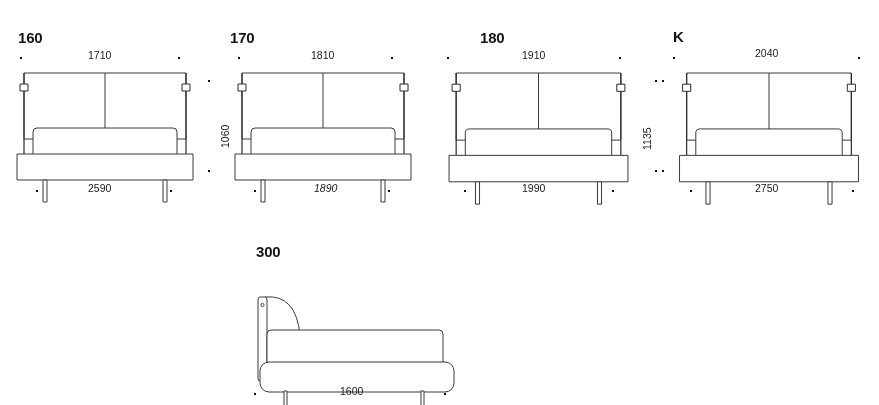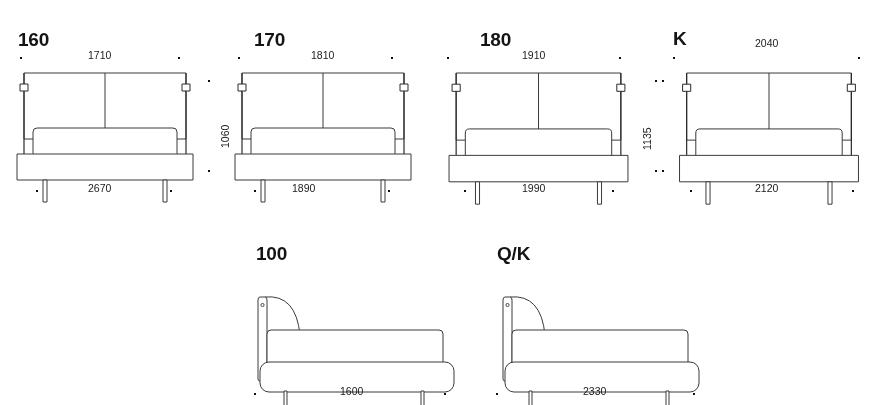--- a/index.html
+++ b/index.html
@@ -19,21 +19,21 @@
     position: absolute;
     left: 0; top: 0;
     width: 879px;
     height: 405px;
   }
   .panel {
     position: absolute;
   }
   .panel-title {
     position: absolute;
-    font-size: 19px;
+    font-size: 15px;
     font-weight: bold;
     letter-spacing: -0.2px;
     line-height: 1;
     white-space: nowrap;
     color: #141414;
   }
   .dim-label {
     position: absolute;
     font-size: 10.5px;
     font-weight: 400;
@@ -104,51 +104,51 @@
       <rect class="bracket" x="167" y="12" width="8" height="7"></rect>
 
       <path class="fillwhite" d="M 18 84 L 18 60 Q 18 56 22 56 L 158 56 Q 162 56 162 60 L 162 84 Z"></path>
 
       <rect class="fillwhite" x="2" y="82" width="176" height="26"></rect>
 
       <rect class="fillwhite" x="28" y="108" width="4" height="22"></rect>
       <rect class="fillwhite" x="148" y="108" width="4" height="22"></rect>
     </svg>
 
-    <div class="dim-label" style="left:88px; top:183px;">2670</div>
+    <div class="dim-label" style="left:88px; top:183px;">2590</div>
     <span class="dim-dot" style="left:36px; top:190px;"></span>
     <span class="dim-dot" style="left:170px; top:190px;"></span>
 
     <span class="dim-dot" style="left:208px; top:80px;"></span>
     <span class="dim-dot" style="left:208px; top:170px;"></span>
   </div>
 
   <div class="panel" style="left:215px; top:0px; width:215px; height:215px;">
-    <div class="panel-title" style="left:15px; top:30px;margin-left:24px;">170</div>
+    <div class="panel-title" style="left:15px; top:30px;">170</div>
 
     <div class="dim-label vert" style="left:5px; top:148px;">1060</div>
 
     <div class="dim-label" style="left:87px; top:50px;margin-left:9px;">1810</div>
     <span class="dim-dot" style="left:23px; top:57px;"></span>
     <span class="dim-dot" style="left:176px; top:57px;"></span>
 
     <svg class="drawing" viewBox="0 0 180 120" width="180" height="120" style="left:18px; top:72px;">
       <rect class="fillwhite" x="9" y="1" width="162" height="66"></rect>
       <line x1="90" y1="1" x2="90" y2="67"></line>
       <line class="post" x1="9" y1="1" x2="9" y2="82"></line>
       <line class="post" x1="171" y1="1" x2="171" y2="82"></line>
       <rect class="bracket" x="5" y="12" width="8" height="7"></rect>
       <rect class="bracket" x="167" y="12" width="8" height="7"></rect>
       <path class="fillwhite" d="M 18 84 L 18 60 Q 18 56 22 56 L 158 56 Q 162 56 162 60 L 162 84 Z"></path>
       <rect class="fillwhite" x="2" y="82" width="176" height="26"></rect>
       <rect class="fillwhite" x="28" y="108" width="4" height="22"></rect>
       <rect class="fillwhite" x="148" y="108" width="4" height="22"></rect>
     </svg>
 
-    <div class="dim-label" style="left:77px; top:183px;">1890</div>
+    <div class="dim-label" style="left:99px; top:183px;font-style:italic;">1890</div>
     <span class="dim-dot" style="left:39px; top:190px;"></span>
     <span class="dim-dot" style="left:173px; top:190px;"></span>
   </div>
 
   <div class="panel" style="left:430px; top:0px; width:215px; height:215px;">
     <div class="panel-title" style="left:18px; top:30px;margin-left:32px;">180</div>
 
     <div class="dim-label" style="left:92px; top:50px;">1910</div>
     <span class="dim-dot" style="left:17px; top:57px;"></span>
     <span class="dim-dot" style="left:189px; top:57px;"></span>
@@ -172,75 +172,58 @@
 
     <span class="dim-dot" style="left:225px; top:80px;"></span>
     <span class="dim-dot" style="left:225px; top:170px;"></span>
   </div>
 
   <div class="panel" style="left:645px; top:0px; width:234px; height:215px;">
     <div class="panel-title" style="left:28px; top:29px;">K</div>
 
     <div class="dim-label vert" style="left:-3px; top:150px;">1135</div>
 
-    <div class="dim-label" style="left:110px; top:38px;">2040</div>
+    <div class="dim-label" style="left:110px; top:48px;">2040</div>
     <span class="dim-dot" style="left:28px; top:57px;"></span>
     <span class="dim-dot" style="left:213px; top:57px;"></span>
 
     <svg class="drawing" viewBox="0 0 180 120" width="198" height="122" style="left:25px; top:72px;">
       <rect class="fillwhite" x="9" y="1" width="162" height="66"></rect>
       <line x1="90" y1="1" x2="90" y2="67"></line>
       <line class="post" x1="9" y1="1" x2="9" y2="82"></line>
       <line class="post" x1="171" y1="1" x2="171" y2="82"></line>
       <rect class="bracket" x="5" y="12" width="8" height="7"></rect>
       <rect class="bracket" x="167" y="12" width="8" height="7"></rect>
       <path class="fillwhite" d="M 18 84 L 18 60 Q 18 56 22 56 L 158 56 Q 162 56 162 60 L 162 84 Z"></path>
       <rect class="fillwhite" x="2" y="82" width="176" height="26"></rect>
       <rect class="fillwhite" x="28" y="108" width="4" height="22"></rect>
       <rect class="fillwhite" x="148" y="108" width="4" height="22"></rect>
     </svg>
 
-    <div class="dim-label" style="left:110px; top:183px;">2120</div>
+    <div class="dim-label" style="left:110px; top:183px;">2750</div>
     <span class="dim-dot" style="left:45px; top:190px;"></span>
     <span class="dim-dot" style="left:207px; top:190px;"></span>
 
     <span class="dim-dot" style="left:17px; top:80px;"></span>
     <span class="dim-dot" style="left:17px; top:170px;"></span>
   </div>
 
 
   <div class="panel" style="left:240px; top:230px; width:250px; height:175px;">
-    <div class="panel-title" style="left:16px; top:14px;">100</div>
+    <div class="panel-title" style="left:16px; top:14px;">300</div>
 
     <svg class="drawing" viewBox="0 0 210 120" width="218" height="120" style="left:12px; top:50px;">
       <path class="fillwhite" d="M 9 17 Q 40 14 44 55 Q 47 96 11 101 Z"></path>
       <path class="fillwhite" d="M 4 17 L 9 17 Q 11 17 11 20 L 11 99 Q 11 101 9 101 L 4 101 Q 2 101 2 99 L 2 20 Q 2 17 4 17 Z"></path>
       <circle cx="6.5" cy="25" r="1.6" fill="#ffffff" stroke="#3a3a3a" stroke-width="0.9"></circle>
       <path class="fillwhite" d="M 11 84 L 11 54 Q 11 50 15 50 L 183 50 Q 187 50 187 54 L 187 84 Z"></path>
       <rect class="fillwhite" x="4" y="82" width="194" height="30" rx="9" ry="9"></rect>
       <rect class="fillwhite" x="28" y="111" width="3" height="22"></rect>
       <rect class="fillwhite" x="165" y="111" width="3" height="22"></rect>
     </svg>
 
     <div class="dim-label" style="left:100px; top:156px;">1600</div>
     <span class="dim-dot" style="left:14px; top:163px;"></span>
     <span class="dim-dot" style="left:204px; top:163px;"></span>
   </div>
 
-  <div class="panel" style="left:480px; top:230px; width:260px; height:175px;">
-    <div class="panel-title" style="left:17px; top:14px;">Q/K</div>
-
-    <svg class="drawing" viewBox="0 0 210 120" width="224" height="120" style="left:14px; top:50px;">
-      <path class="fillwhite" d="M 9 17 Q 40 14 44 55 Q 47 96 11 101 Z"></path>
-      <path class="fillwhite" d="M 4 17 L 9 17 Q 11 17 11 20 L 11 99 Q 11 101 9 101 L 4 101 Q 2 101 2 99 L 2 20 Q 2 17 4 17 Z"></path>
-      <circle cx="6.5" cy="25" r="1.6" fill="#ffffff" stroke="#3a3a3a" stroke-width="0.9"></circle>
-      <path class="fillwhite" d="M 11 84 L 11 54 Q 11 50 15 50 L 183 50 Q 187 50 187 54 L 187 84 Z"></path>
-      <rect class="fillwhite" x="4" y="82" width="194" height="30" rx="9" ry="9"></rect>
-      <rect class="fillwhite" x="28" y="111" width="3" height="22"></rect>
-      <rect class="fillwhite" x="165" y="111" width="3" height="22"></rect>
-    </svg>
-
-    <div class="dim-label" style="left:103px; top:156px;">2330</div>
-    <span class="dim-dot" style="left:16px; top:163px;"></span>
-    <span class="dim-dot" style="left:213px; top:163px;"></span>
-  </div>
 
 </div>
 
 </body></html>

